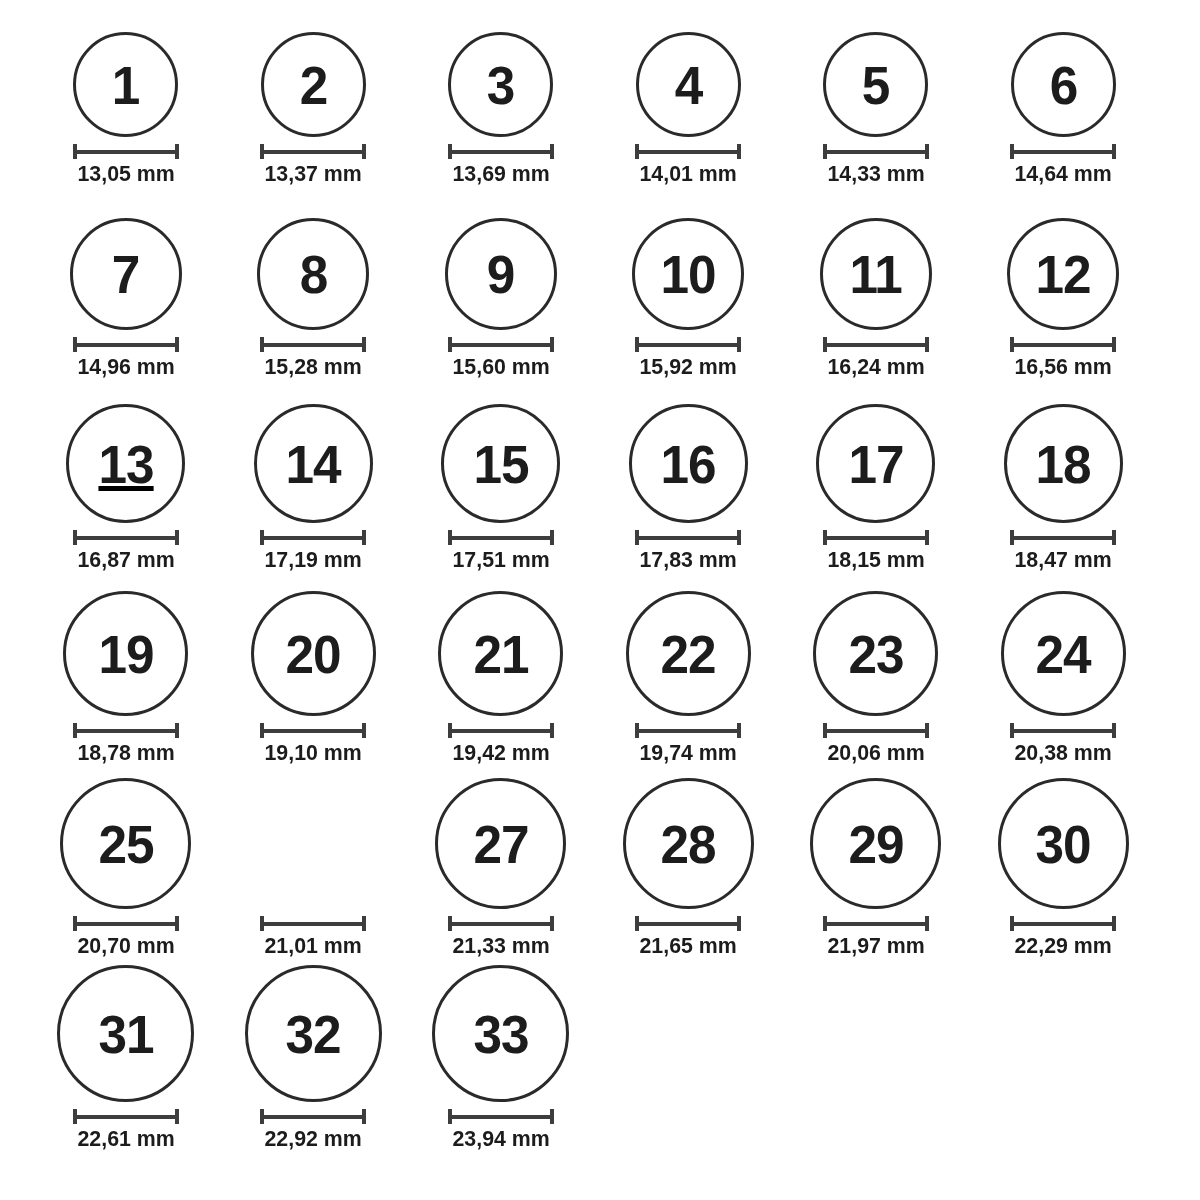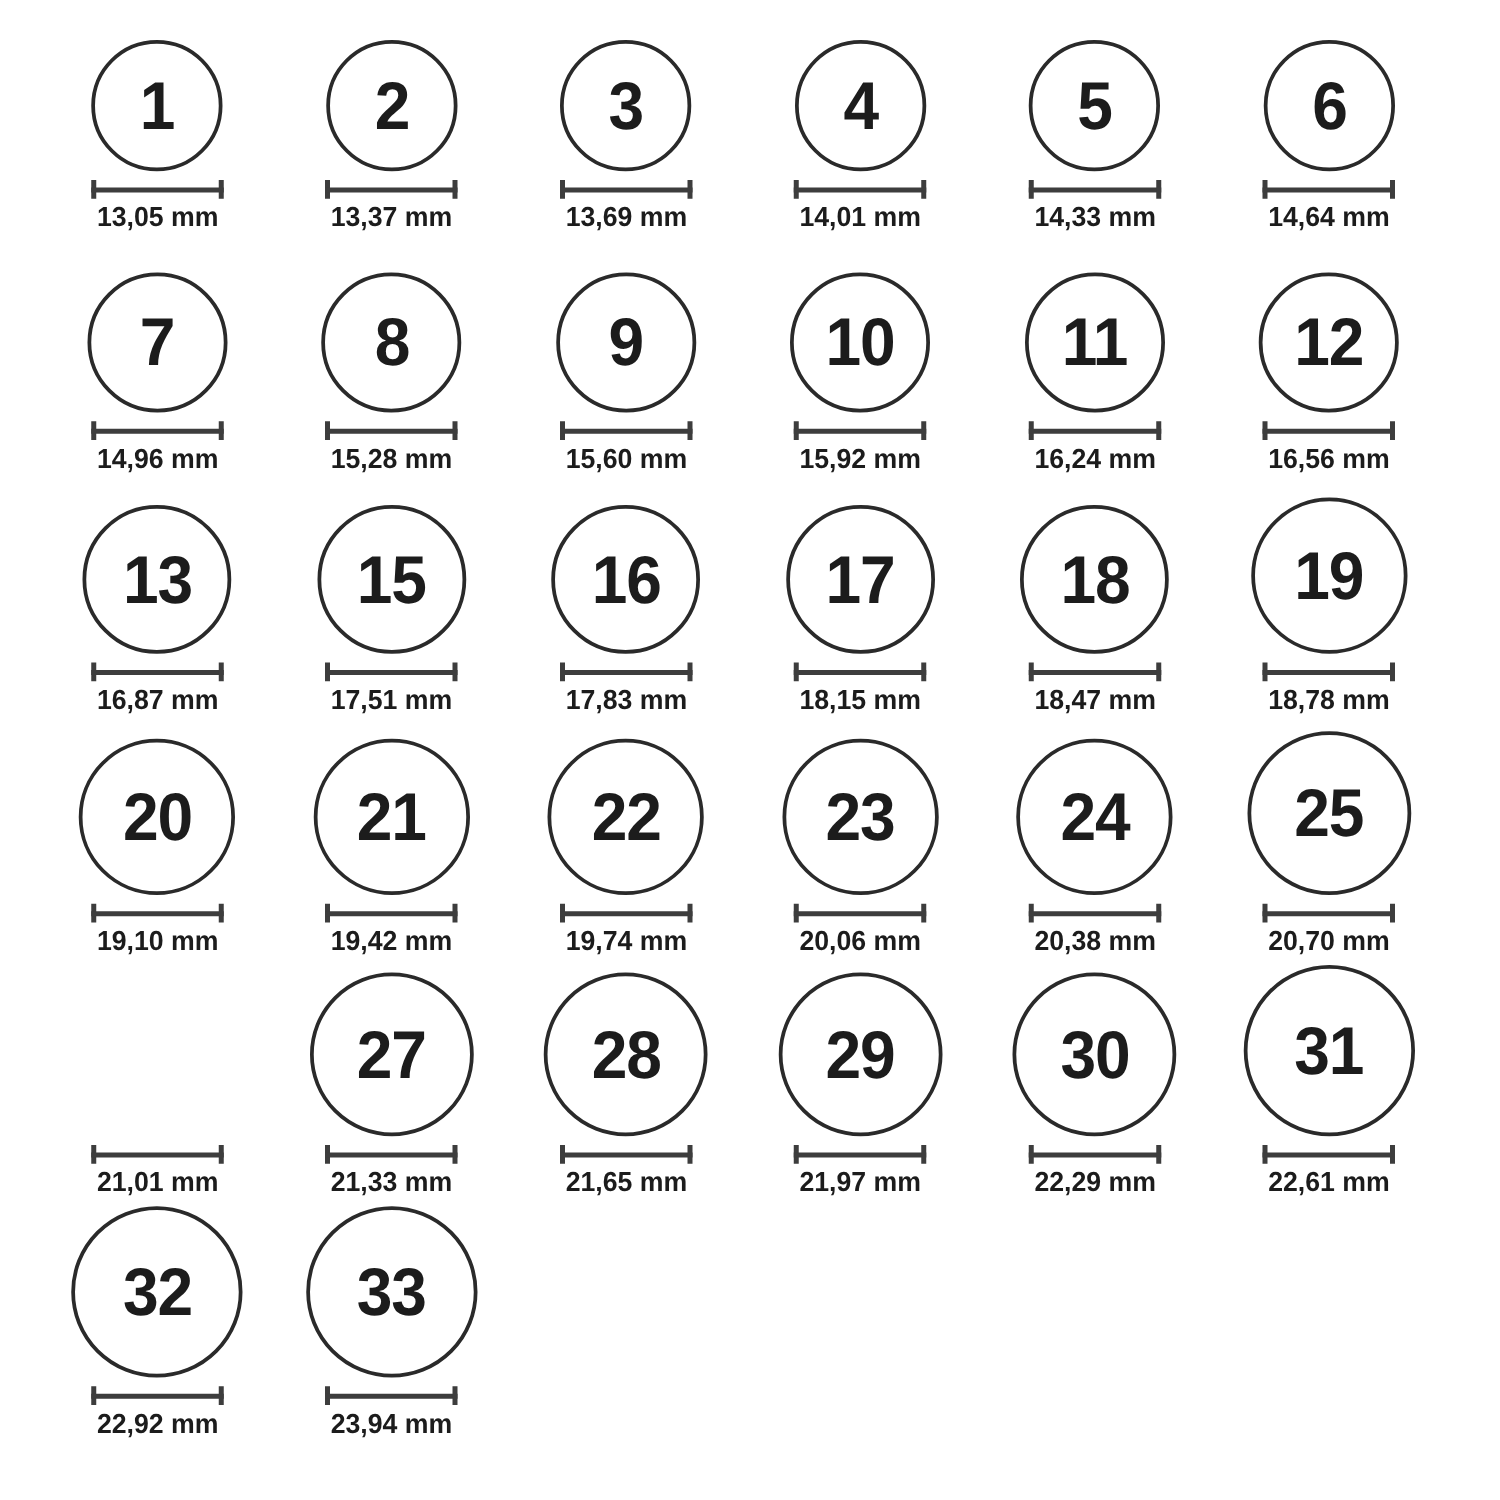--- a/index.html
+++ b/index.html
@@ -220,31 +220,42 @@
     </div>
     <div class="measure">
       <span class="tick left"></span>
       <span class="bar"></span>
       <span class="tick right"></span>
     </div>
     <div class="mm-label">16,56 mm</div>
   </div>
 
   <div class="cell">
+    <div class="circle" style="width: 119px; height: 119px; text-decoration: underline;">
+      <span class="num">13</span>
+    </div>
+    <div class="measure">
+      <span class="tick left"></span>
+      <span class="bar"></span>
+      <span class="tick right"></span>
+    </div>
+    <div class="mm-label">16,87 mm</div>
+  </div>
+
+  <div class="cell">
     <div class="circle" style="width: 119px; height: 119px;">
-      <span class="num">13</span>
-    </div>
-    <div class="measure">
-      <span class="tick left"></span>
-      <span class="bar"></span>
-      <span class="tick right"></span>
-    </div>
-    <div class="mm-label">16,87 mm</div>
-  </div>
-
+      <span class="num">14</span>
+    </div>
+    <div class="measure">
+      <span class="tick left"></span>
+      <span class="bar"></span>
+      <span class="tick right"></span>
+    </div>
+    <div class="mm-label">17,19 mm</div>
+  </div>
 
   <div class="cell">
     <div class="circle" style="width: 119px; height: 119px;">
       <span class="num">15</span>
     </div>
     <div class="measure">
       <span class="tick left"></span>
       <span class="bar"></span>
       <span class="tick right"></span>
     </div>

